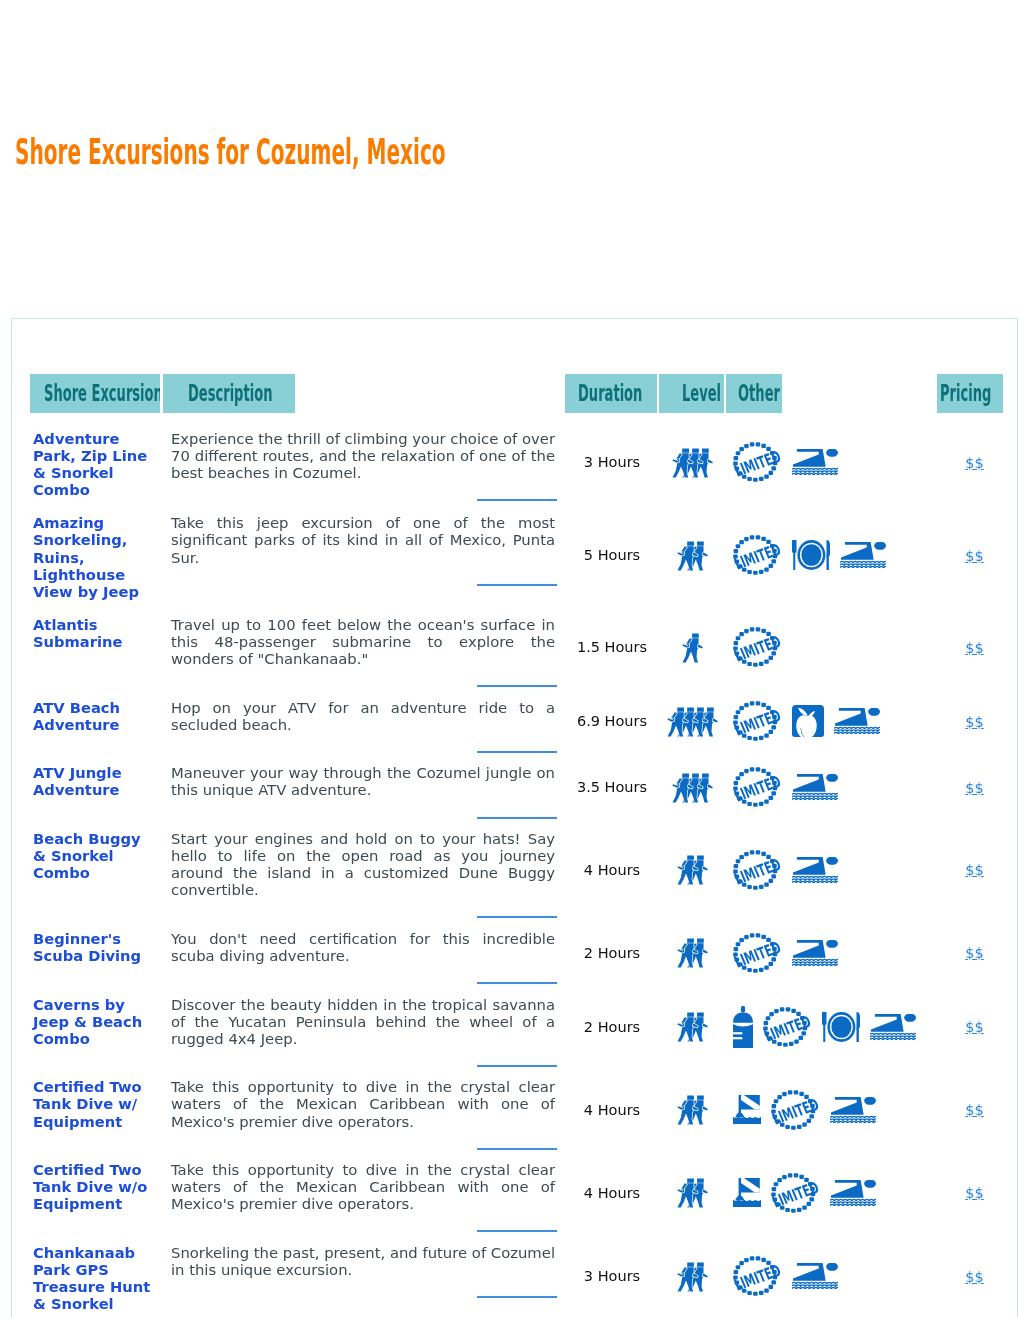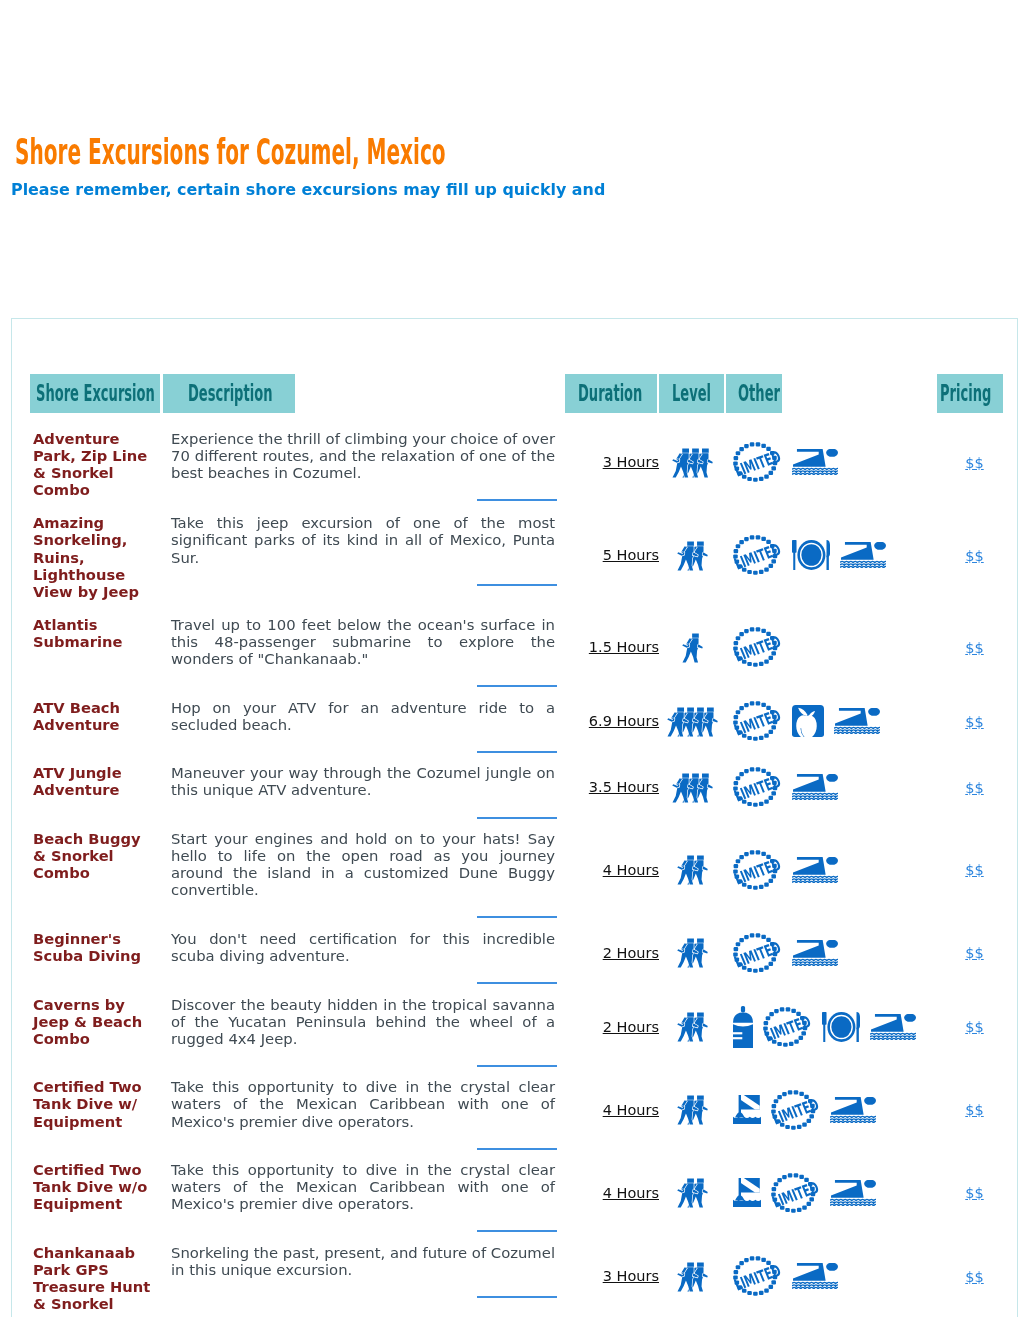--- a/index.html
+++ b/index.html
@@ -22,58 +22,57 @@
 .grid{position:absolute;left:30px;top:374px;width:971px;
   border-collapse:separate;border-spacing:0;table-layout:fixed;}
 .grid td{padding:0;vertical-align:top;}
 .grid td.mid{vertical-align:middle;}
 
 .chip{display:inline-block;background:#88D0D5;color:#0D7078;height:39px;
   box-sizing:border-box;overflow:hidden;white-space:nowrap;}
 .chiptx{display:inline-block;font-family:"DejaVu Sans Condensed","DejaVu Sans",sans-serif;
   font-weight:bold;font-size:22.5px;line-height:39px;transform:scaleX(0.645);
   transform-origin:left center;white-space:nowrap;}
-.chip-excursion{width:130px;padding-left:6px;}
+.chip-excursion{width:130px;padding-left:14px;}
 .chip-description{width:132px;padding-left:25px;}
 .chip-duration{width:92px;padding-left:13px;}
-.chip-level{width:65px;padding-left:13px;}
+.chip-level{width:65px;padding-left:23px;}
 .chip-other{width:56px;padding-left:12px;}
 .chip-pricing{width:66px;padding-left:3px;}
 
 .c-exc{width:133px;}
 .c-desc{width:402px;}
 .c-dur{width:94px;}
 .c-lvl{width:67px;}
 .c-oth{width:209px;}
 .c-prc{width:69px;}
 
 .hdrrow td{padding-bottom:3px;}
-.exc{font-size:14.7px;font-weight:bold;color:#7f1d1d;line-height:17.1px;padding:10px 10px 6px 3px;}
+.exc{font-size:14.7px;font-weight:bold;color:#1d4ed8;line-height:17.1px;padding:10px 10px 6px 3px;}
 .desc{font-size:14.8px;color:#3F4A52;line-height:17.1px;text-align:justify;padding:10px 10px 0 8px;}
-.dur{font-size:14.5px;color:#111;text-align:right;white-space:nowrap;text-decoration:underline;}
+.dur{font-size:14.5px;color:#111;text-align:center;white-space:nowrap;}
 .prc{font-size:14.5px;color:#2E86DE;text-decoration:underline;cursor:pointer;display:inline-block;margin-left:10px;}
 .c-prc{text-align:center;}
 .sepwrap{text-align:right;padding:18px 8px 1.5px 0;line-height:0;font-size:0;}
 .sep{display:inline-block;width:80px;height:0;border-top:2px solid #3E8FE0;vertical-align:bottom;cursor:pointer;}
 .icons{white-space:nowrap;}
 .lvlicons{text-align:center;}
 .othicons{padding-left:7px;}
 .icw{display:inline-block;vertical-align:middle;margin-right:10px;}
 .icons .icw:last-child{margin-right:0;}
 .icw svg{display:block;}
 </style>
 </head>
 <body>
 
 <div id="page">
 
   <div class="page-title">Shore Excursions for Cozumel, Mexico</div>
 
   <div class="notice">
-    <div>Please remember, certain shore excursions may fill up quickly and</div>
   </div>
 
   <div class="panel"></div>
 
   <table class="grid">
   <tbody>
     <tr class="hdrrow">
           <td class="c-exc"><span class="chip chip-excursion"><span class="chiptx">Shore Excursion</span></span></td>
           <td class="c-desc"><span class="chip chip-description"><span class="chiptx">Description</span></span></td>
           <td class="c-dur"><span class="chip chip-duration"><span class="chiptx">Duration</span></span></td>

